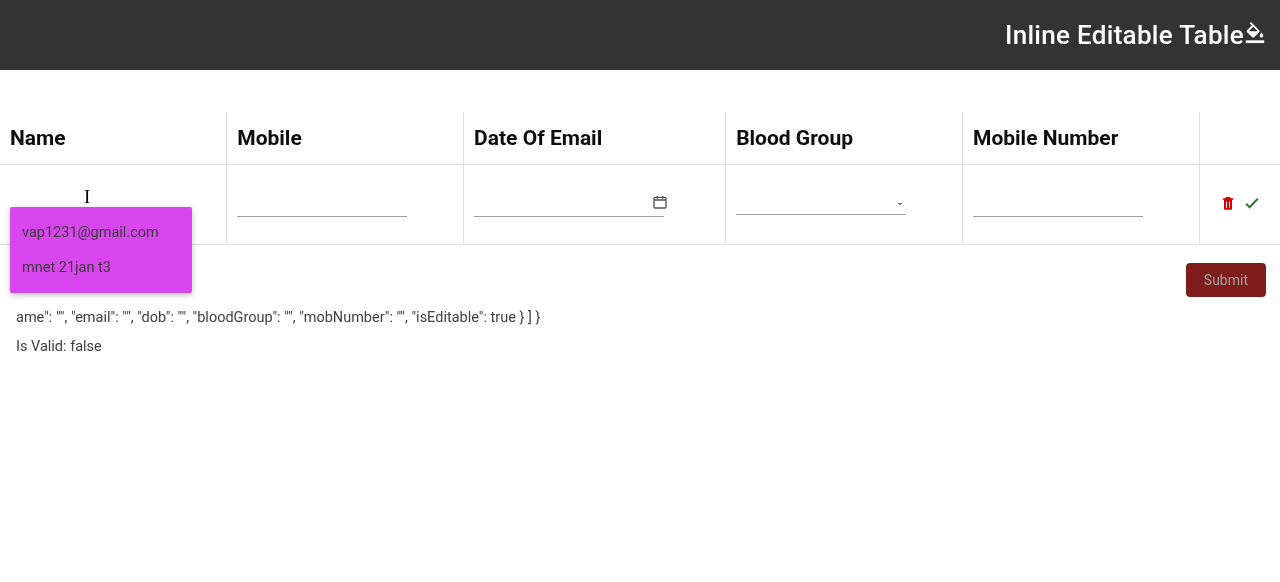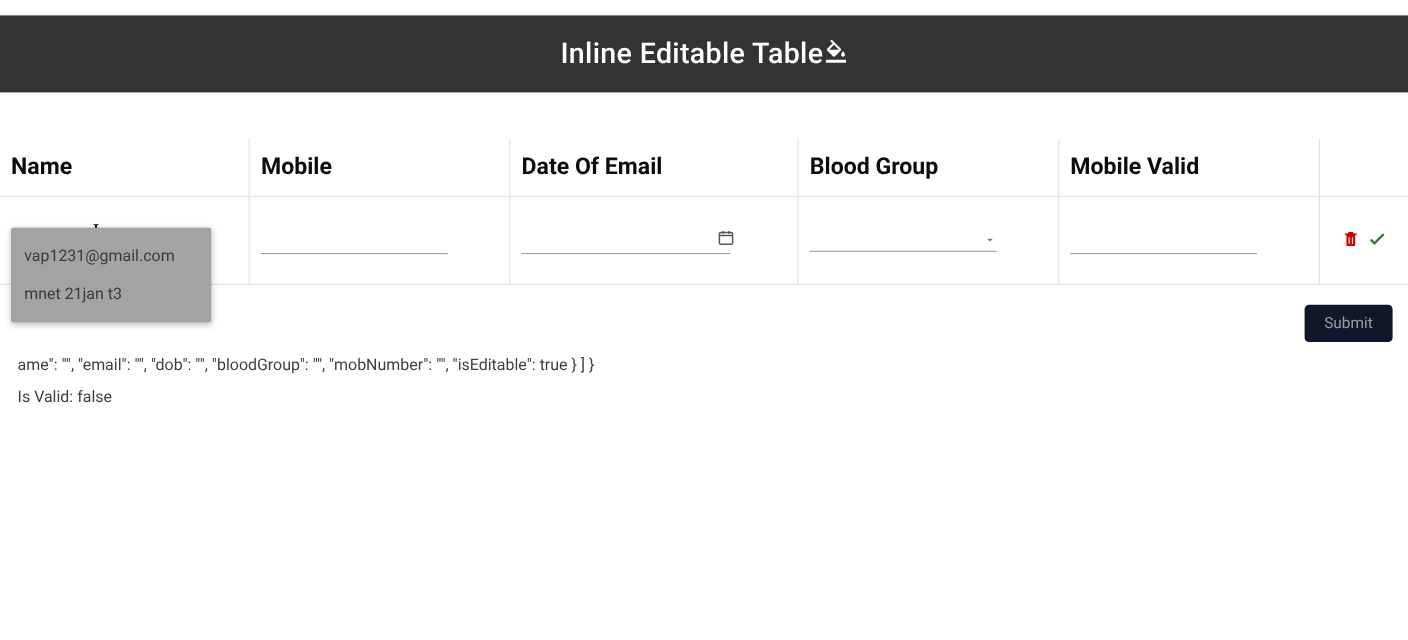--- a/index.html
+++ b/index.html
@@ -13,23 +13,22 @@
       height: 582px;
       background: #fff;
       overflow: hidden;
     }
     .header {
       background: #333333;
       color: #fff;
       height: 70px;
       display: flex;
       align-items: center;
-      justify-content: center;
+      justify-content: flex-end;
       padding: 0 14px;
-      margin-top: 14px;
     }
     .header h1 {
       font-size: 26px;
       font-weight: 500;
       letter-spacing: 0.3px;
     }
     .theme-icon {
       color: #fff;
     }
     .table-container {
@@ -131,40 +130,40 @@
       padding-left: 10px;
     }
     .delete-icon { color: #d50000; cursor: pointer; }
     .check-icon { color: #2e7d32; cursor: pointer; }
 
     .autocomplete {
       position: absolute;
       top: 207px;
       left: 10px;
       width: 182px;
-      background: #a3a3a3;
+      background: #d946ef;
       box-shadow: 0 2px 6px rgba(0,0,0,0.25);
       border-radius: 2px;
       padding: 8px 0;
       z-index: 10;
     }
     .auto-item {
       padding: 9px 12px;
       font-size: 14.5px;
       color: #3a3a3a;
       cursor: pointer;
     }
 
     .submit-row {
       display: flex;
       justify-content: flex-end;
       padding: 18px 14px 0 0;
     }
     .submit-btn {
-      background: #0f172a;
+      background: #7f1d1d;
       color: #a0a0a0;
       border: none;
       padding: 9px 18px;
       border-radius: 4px;
       font-size: 14px;
       cursor: not-allowed;
       text-align: right;
     }
     .debug {
       padding: 12px 16px 0 16px;
@@ -189,21 +188,21 @@
 </div>
 
 <div class="table-container">
   <table>
     <thead>
       <tr>
         <th class="col-name">Name</th>
         <th class="col-email">Mobile</th>
         <th class="col-dob">Date Of Email</th>
         <th class="col-blood">Blood Group</th>
-        <th class="col-mobile">Mobile Valid</th>
+        <th class="col-mobile">Mobile Number</th>
         <th class="actions-col"></th>
       </tr>
     </thead>
     <tbody>
       <tr>
         <td class="col-name">
           <div class="name-input-wrap">
             <span class="text-cursor">I</span>
             <input class="mat-input name-input" value="" style="">
           </div>

